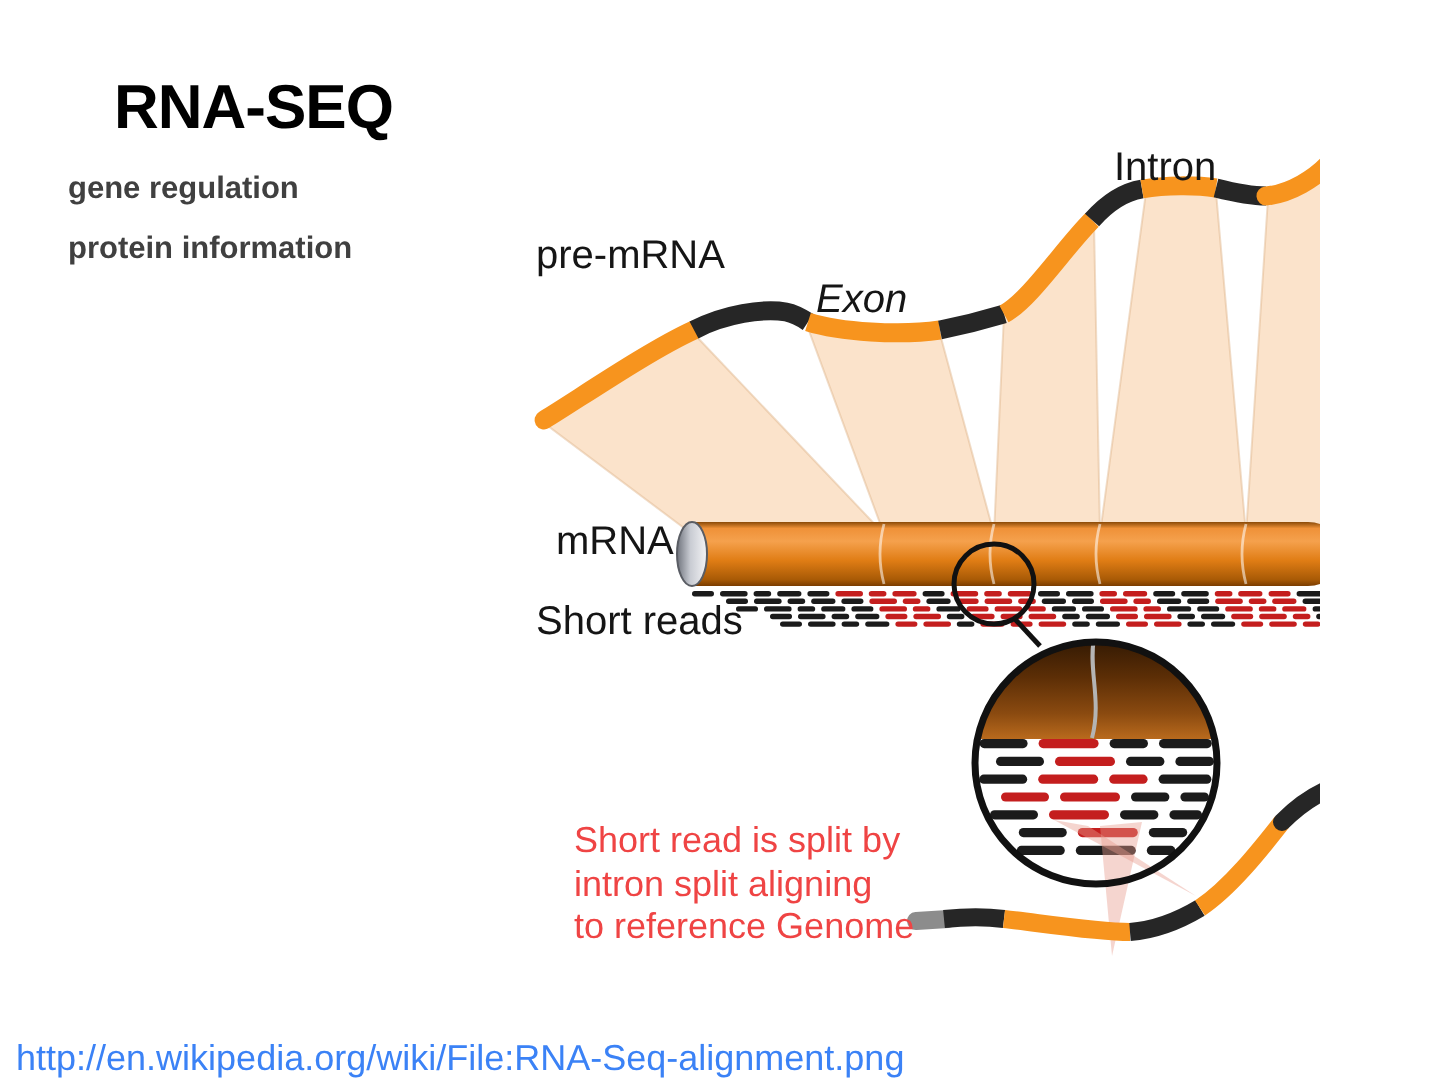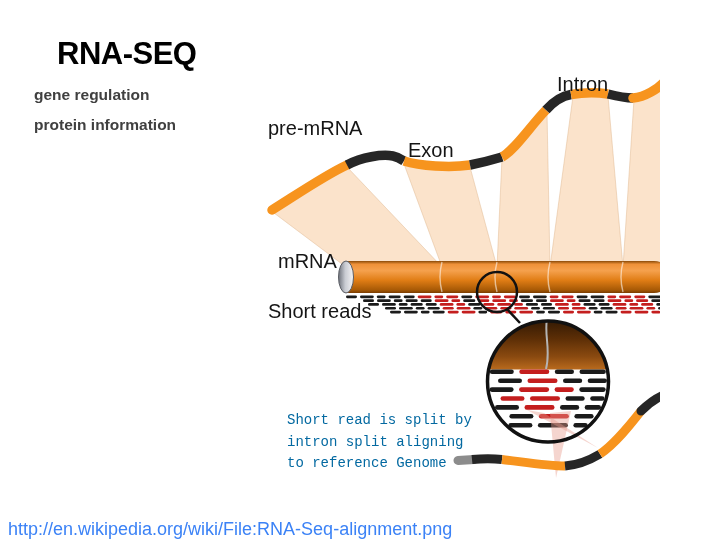--- a/index.html
+++ b/index.html
@@ -7,25 +7,25 @@
     position:relative;width:660px;height:546px;background:#ffffff;overflow:hidden;
     font-family:"Liberation Sans", sans-serif;color:#111;
   }
   .abs{position:absolute;}
   #title{left:57px;top:36px;font-size:31px;font-weight:bold;letter-spacing:-0.5px;color:#000;}
   .bullet{left:34px;font-size:15.5px;font-weight:bold;color:#404040;}
   #bullet1{top:86px;}
   #bullet2{top:116px;}
   .dlabel{font-size:20px;color:#151515;white-space:nowrap;}
   #lbl-premrna{left:268px;top:117px;text-align:center;}
-  #lbl-exon{left:408px;top:139px;}
+  #lbl-exon{left:408px;top:139px;font-style:italic;}
   #lbl-intron{left:557px;top:73px;}
-  #lbl-mrna{left:278px;top:250px;}
+  #lbl-mrna{left:278px;top:260px;}
   #lbl-shortreads{left:268px;top:300px;}
-  #caption{left:287px;top:410px;font-size:14px;line-height:21.5px;color:#0369a1;font-family:Liberation Mono, monospace;}
+  #caption{left:287px;top:410px;font-size:18px;line-height:21.5px;color:#ef4444;}
   #source-url{left:8px;top:519px;font-size:18px;color:#3b82f6;}
   svg{position:absolute;left:0;top:0;}
 </style>
 </head>
 <body>
 
 <div id="slide">
 
   <div id="title" class="abs">RNA-SEQ</div>
   <div id="bullet1" class="abs bullet">gene regulation</div>

